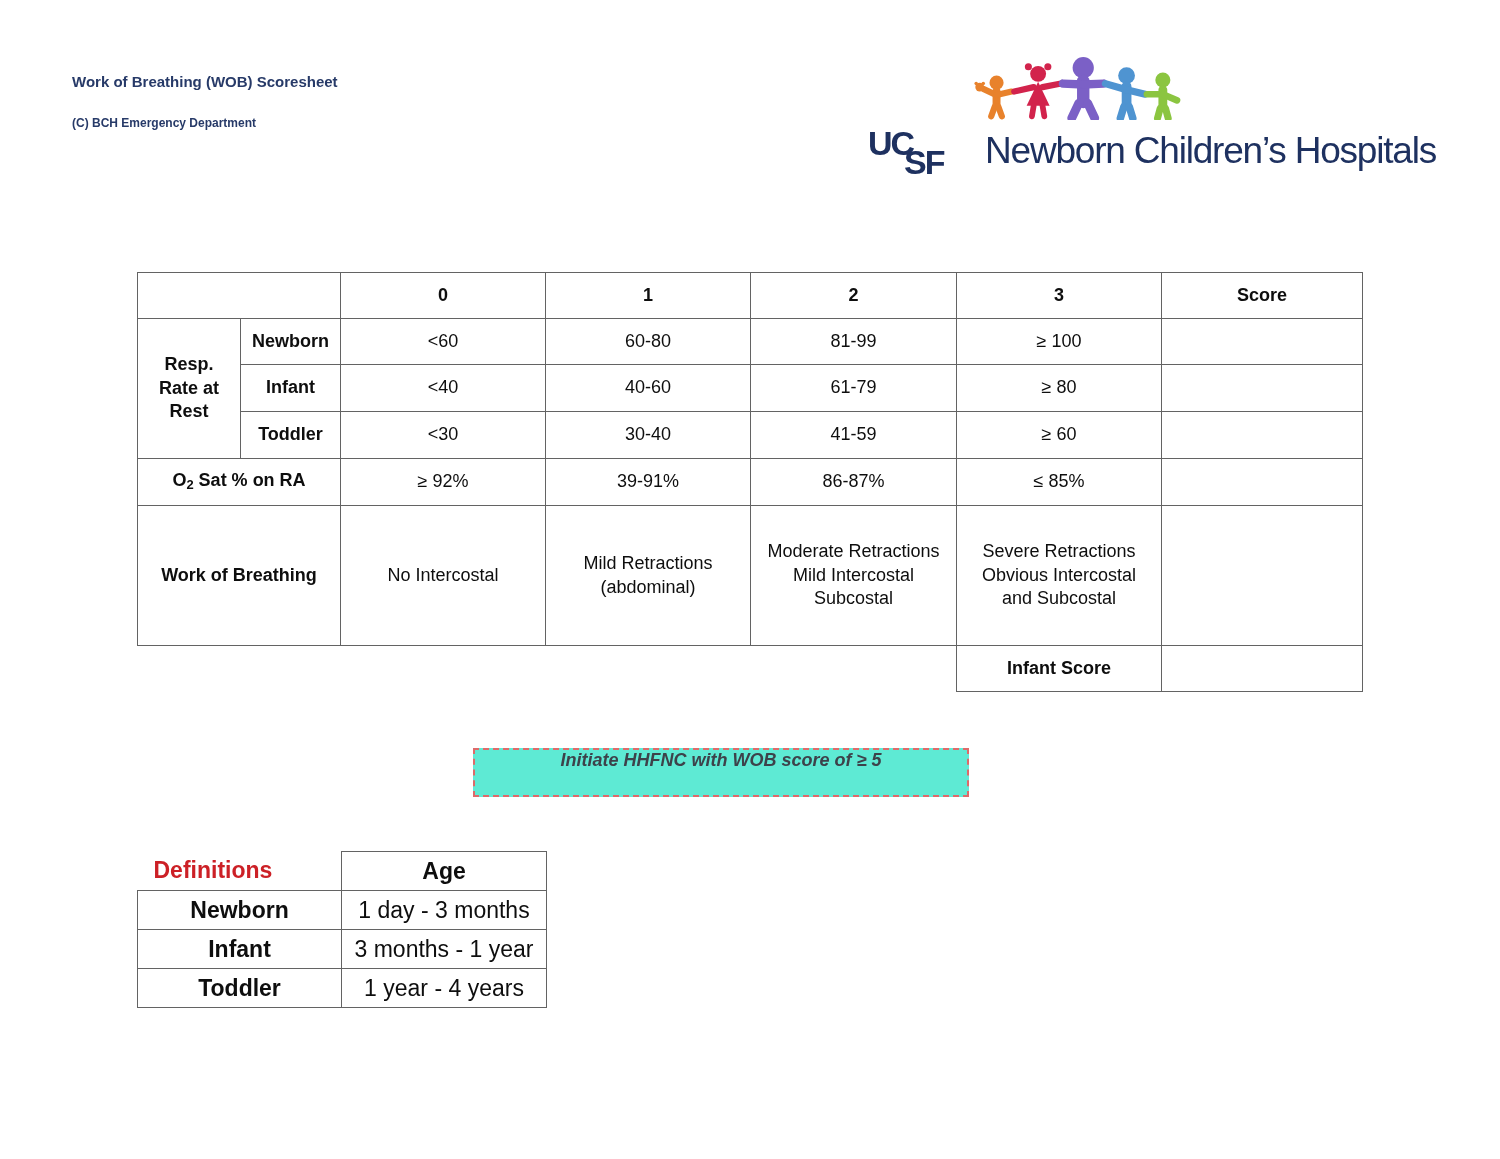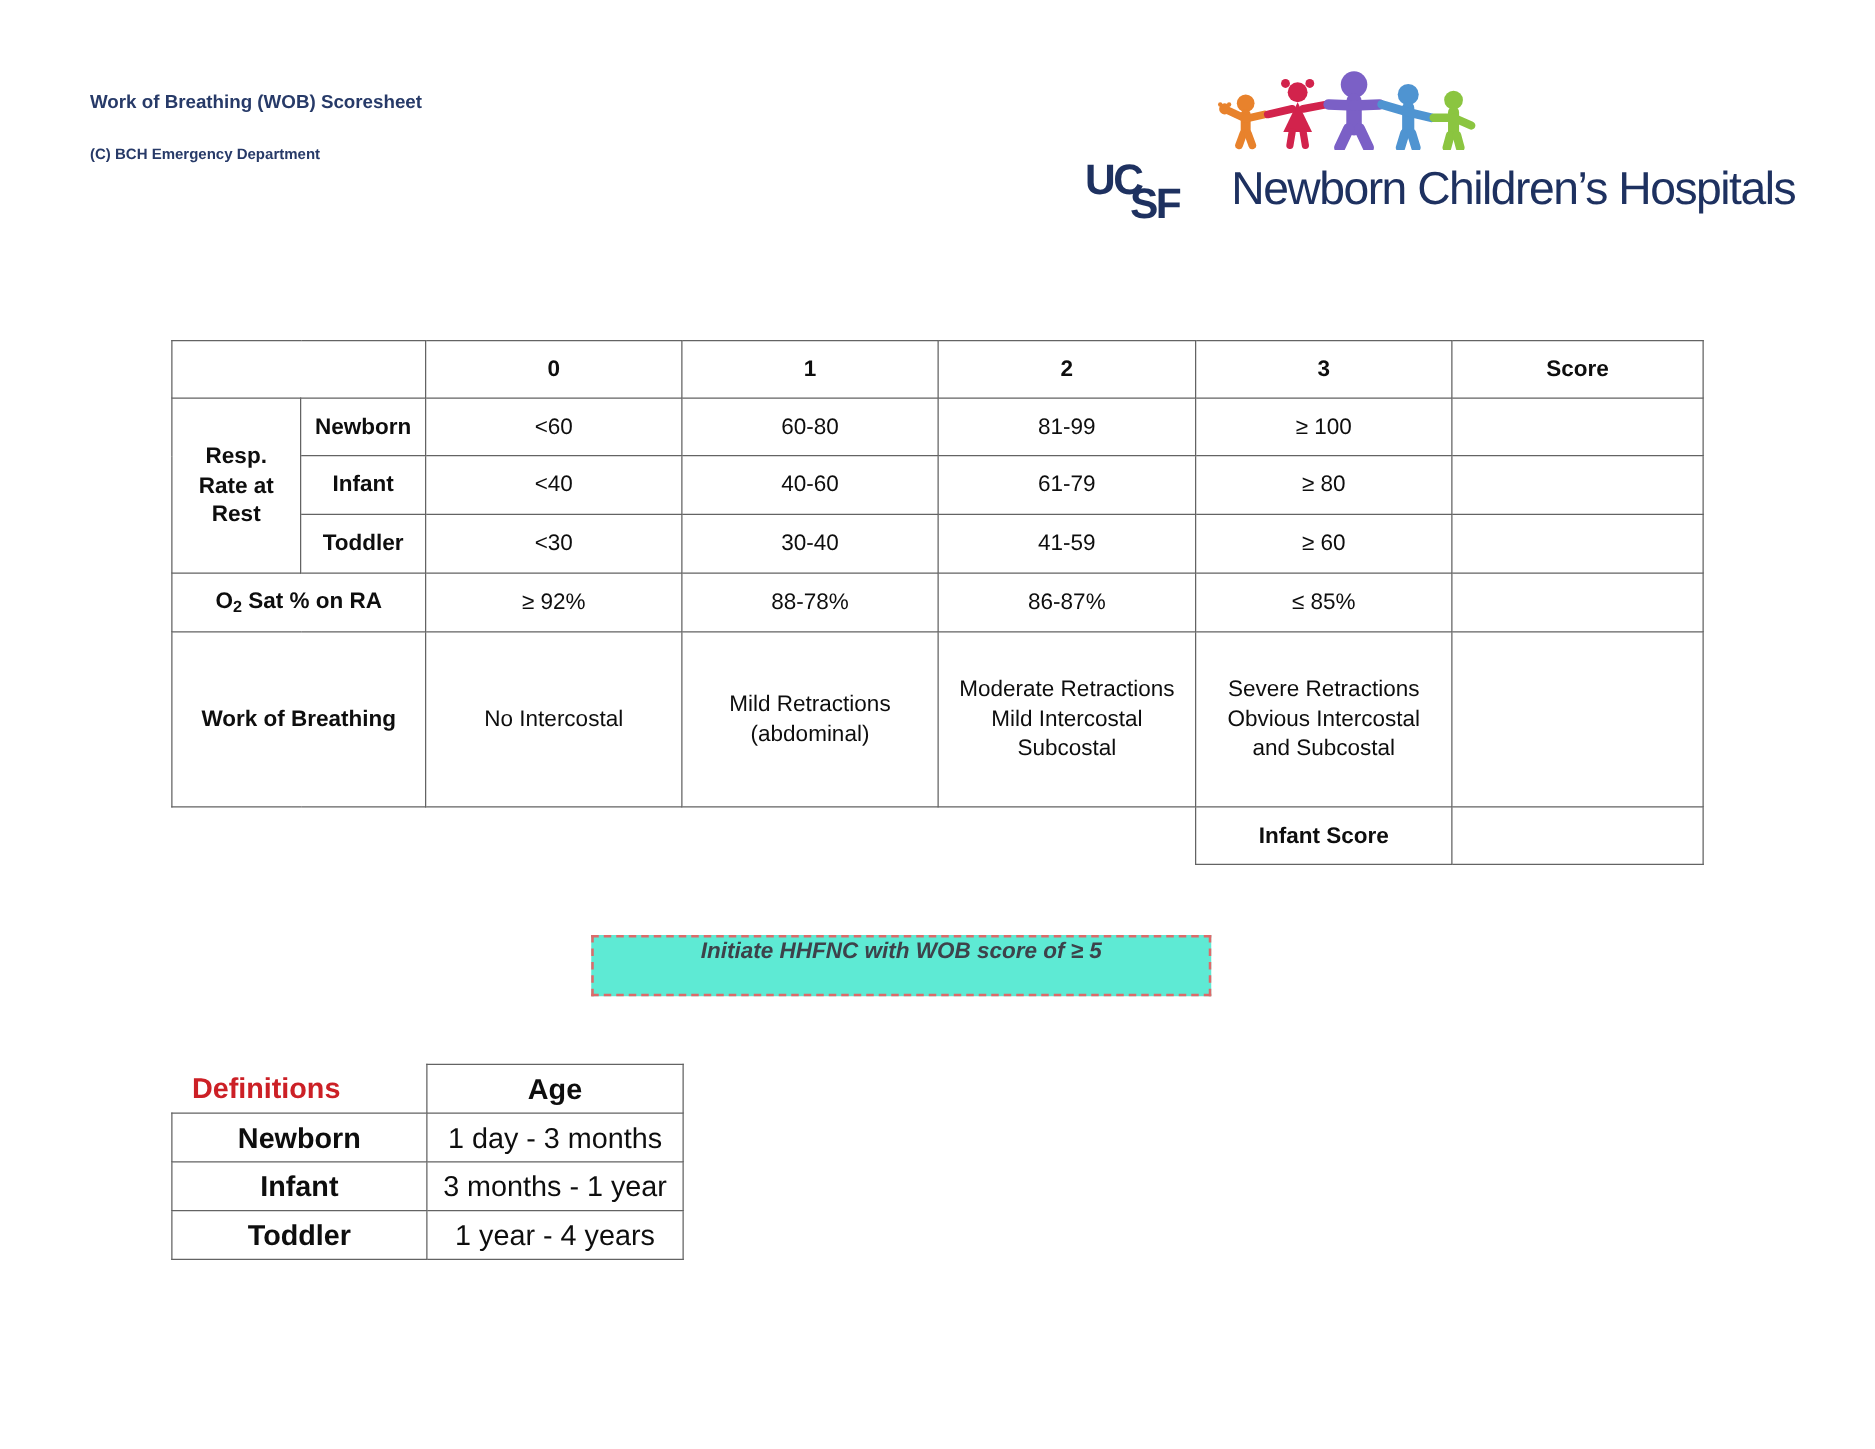--- a/index.html
+++ b/index.html
@@ -184,21 +184,21 @@
       <td class="bold">Toddler</td>
       <td>&lt;30</td>
       <td>30-40</td>
       <td>41-59</td>
       <td>≥ 60</td>
       <td></td>
     </tr>
     <tr class="h47">
       <td colspan="2" class="bold"><span>O</span><span class="sub2">2</span><span> Sat % on RA</span></td>
       <td>≥ 92%</td>
-      <td>88-78%</td>
+      <td>39-91%</td>
       <td>86-87%</td>
       <td>≤ 85%</td>
       <td></td>
     </tr>
     <tr class="h140">
       <td colspan="2" class="bold">Work of Breathing</td>
       <td class="pre">No Intercostal</td>
       <td class="pre">Mild Retractions
 (abdominal)</td>
       <td class="pre">Moderate Retractions

